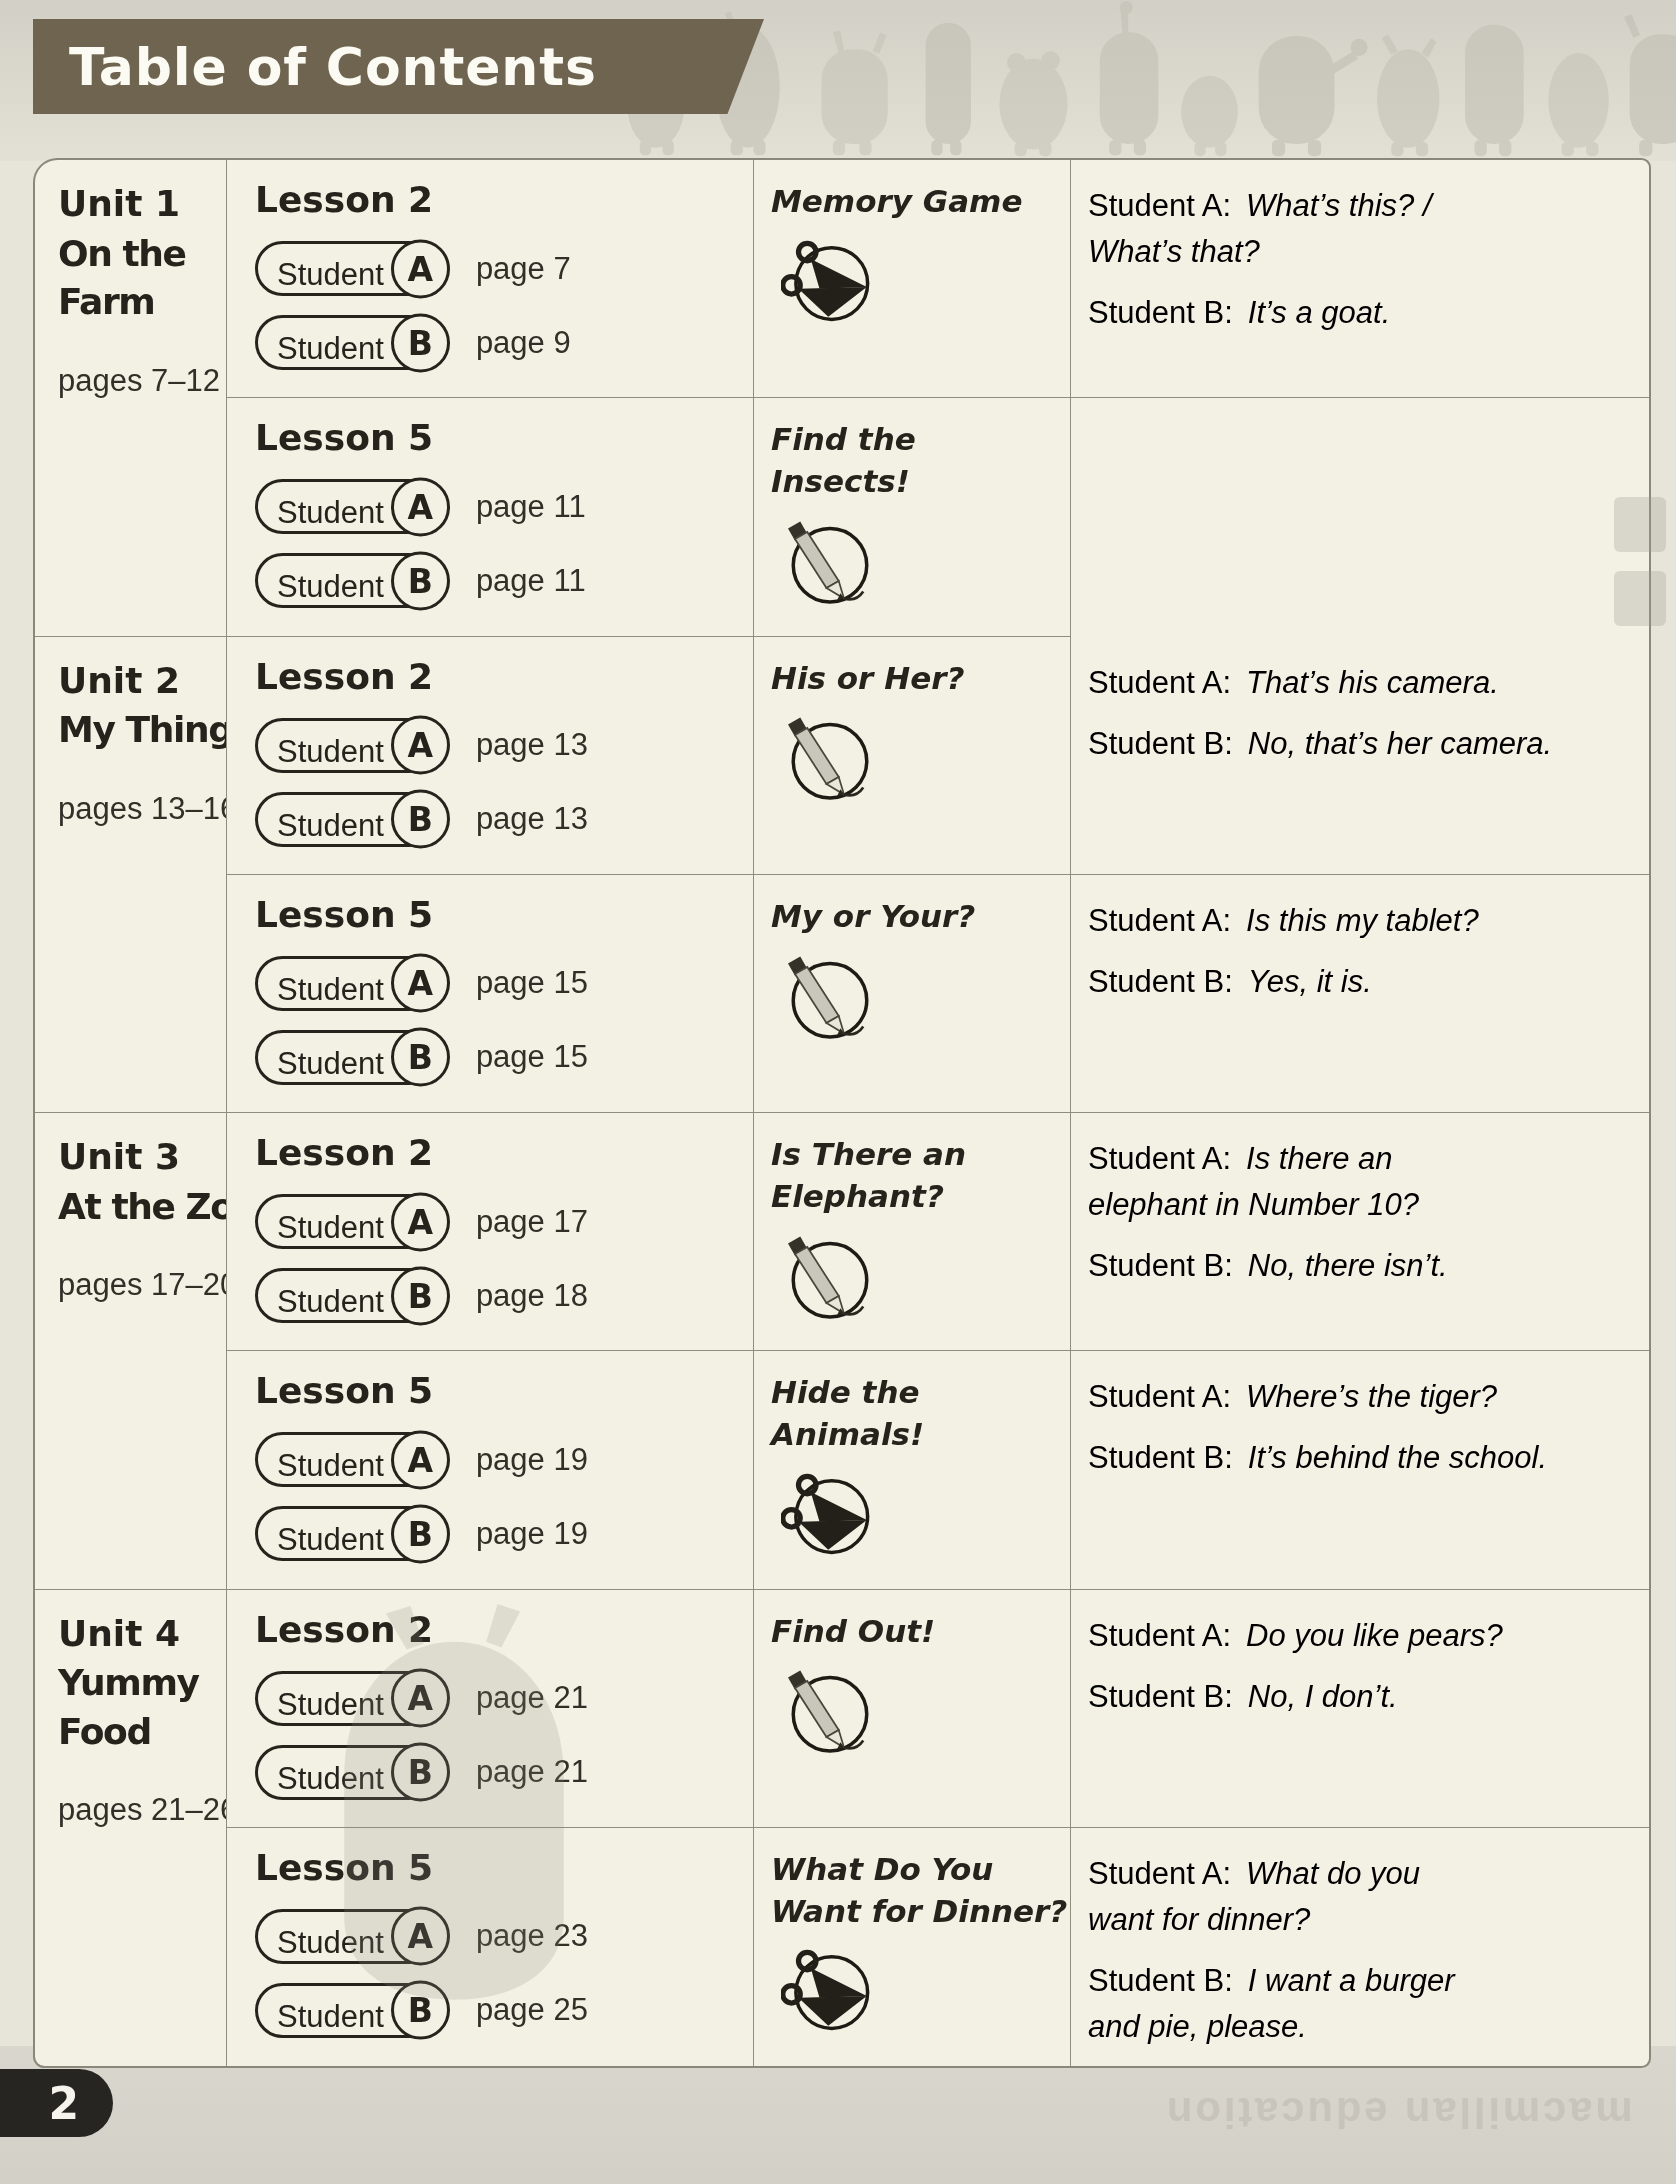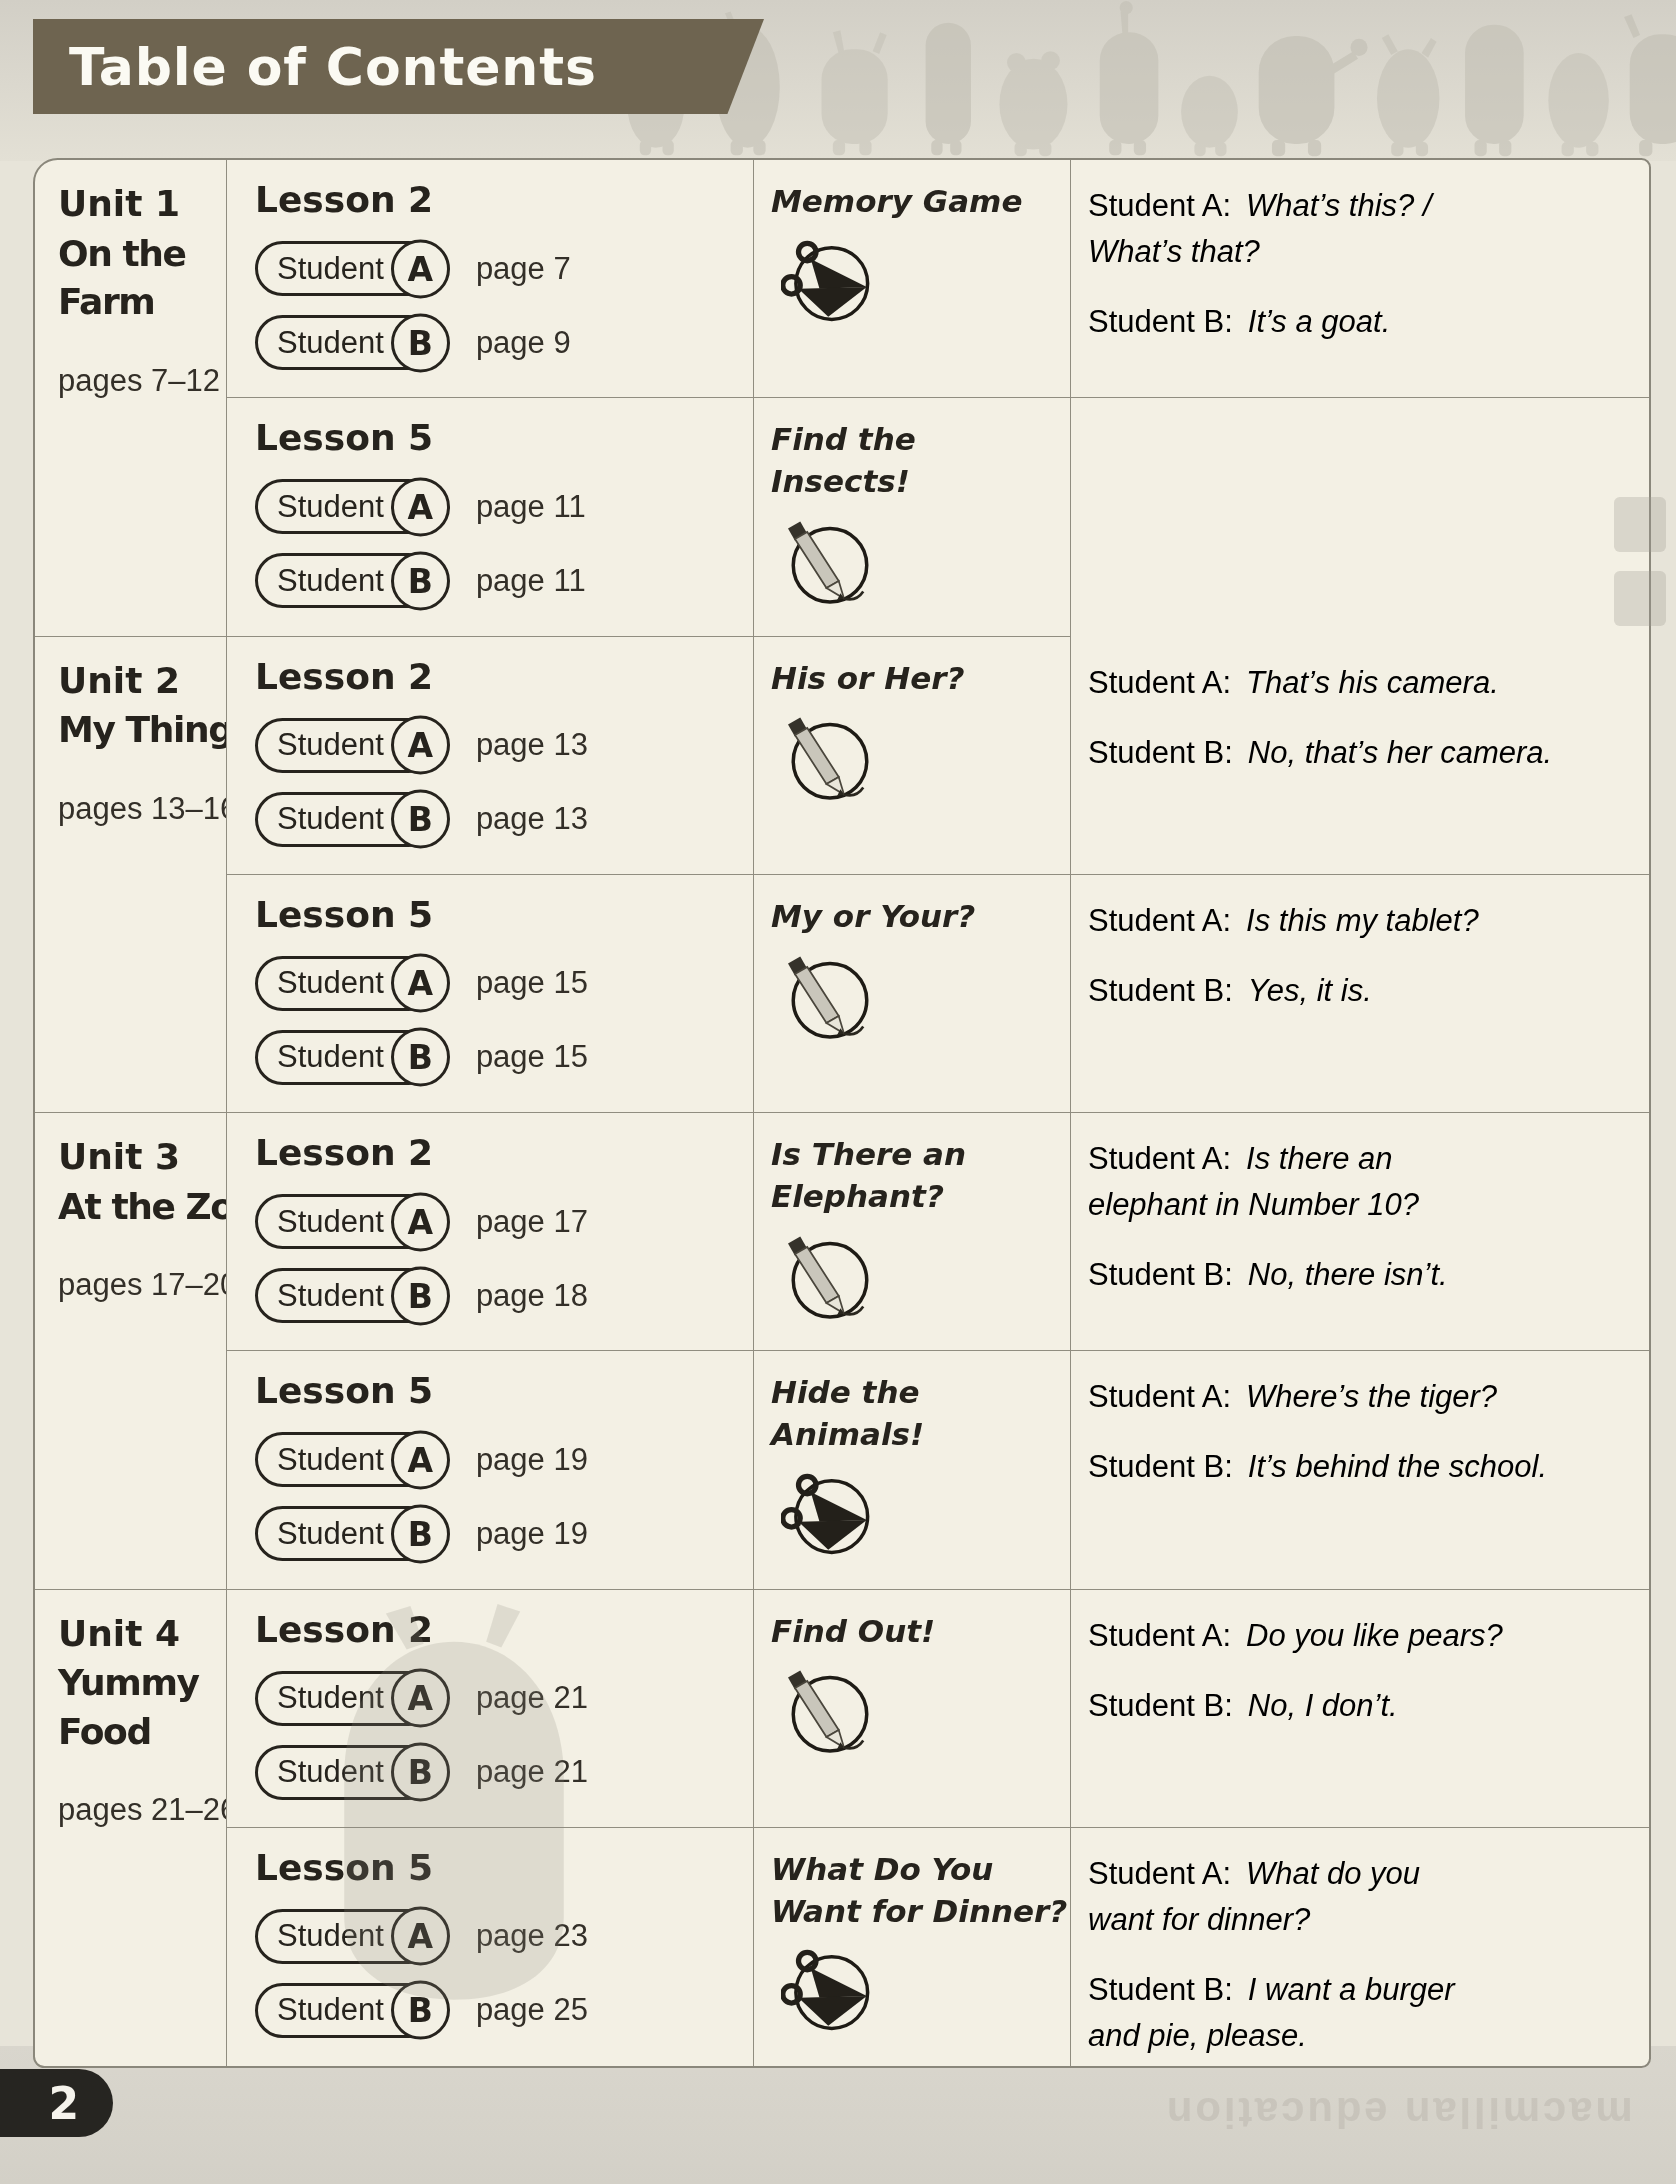--- a/index.html
+++ b/index.html
@@ -26,35 +26,35 @@
 
   .unit-cell{padding:23px 7.6px 0 23px;}
   .unit-title{font-size:36px;font-weight:bold;}
   .unit-name{margin-top:5.7px;}
   .unit-name-line{font-size:36px;font-weight:bold;letter-spacing:-1.4px;line-height:1.35;white-space:nowrap;}
   .unit-pages{margin-top:36px;font-size:31px;color:#332f28;font-family:"Liberation Sans",sans-serif;white-space:nowrap;}
 
   .lesson-cell{padding:19px 17px 0 28px;}
   .lesson-title{font-size:36px;font-weight:bold;margin-bottom:19px;}
   .pill-row{display:flex;align-items:center;margin-bottom:15px;height:59px;}
-  .pill{position:relative;display:flex;align-items:center;border:3.3px solid #26231d;
+  .pill{position:relative;display:flex;align-items:flex-end;border:3.3px solid #26231d;
         border-radius:32px;height:55px;padding:0 49px 0 19px;box-sizing:border-box;}
   .pill-label{font-size:31px;font-weight:500;font-family:"Liberation Sans",sans-serif;}
   .badge{position:absolute;right:-17px;top:50%;transform:translateY(-50%);width:53px;height:53px;
          border:3.3px solid #26231d;border-radius:50%;background:#f3f0e4;display:flex;
          align-items:center;justify-content:center;font-weight:bold;font-size:33px;}
   .pill-page{margin-left:40px;font-size:31px;color:#332f28;font-family:"Liberation Sans",sans-serif;white-space:nowrap;}
 
   .activity-cell{padding:21px 3.8px 0 17px;}
   .activity-line{font-size:31px;font-weight:bold;font-style:italic;line-height:1.35;white-space:nowrap;}
   .act-icon{display:block;margin:15px 0 0 9.5px;}
 
   .dialog-cell{padding:23px 3.8px 0 17px;font-family:"Liberation Sans",sans-serif;}
   .dline{font-size:31px;color:#000000;line-height:46px;white-space:nowrap;}
-  .dgap{margin-top:24px;}
+  .dgap{margin-top:15px;}
   .dspeaker,.dutt{display:inline;}
   .dutt{font-style:italic;margin-left:15px;}
   .dutt.cont{margin-left:0;}
 
   .page-badge{position:absolute;left:-38px;top:2069px;width:151px;height:68px;background:#262521;
               border-radius:34px;display:flex;align-items:center;justify-content:flex-end;
               padding-right:34px;box-sizing:border-box;z-index:5;}
   .page-badge .n{font-size:44px;font-weight:bold;color:#f5f3ec;}
   .watermark{position:absolute;left:1164px;top:2088px;font-size:42px;font-weight:bold;
              color:rgba(105,101,89,0.13);transform:rotate(180deg);letter-spacing:2.8px;z-index:6;

